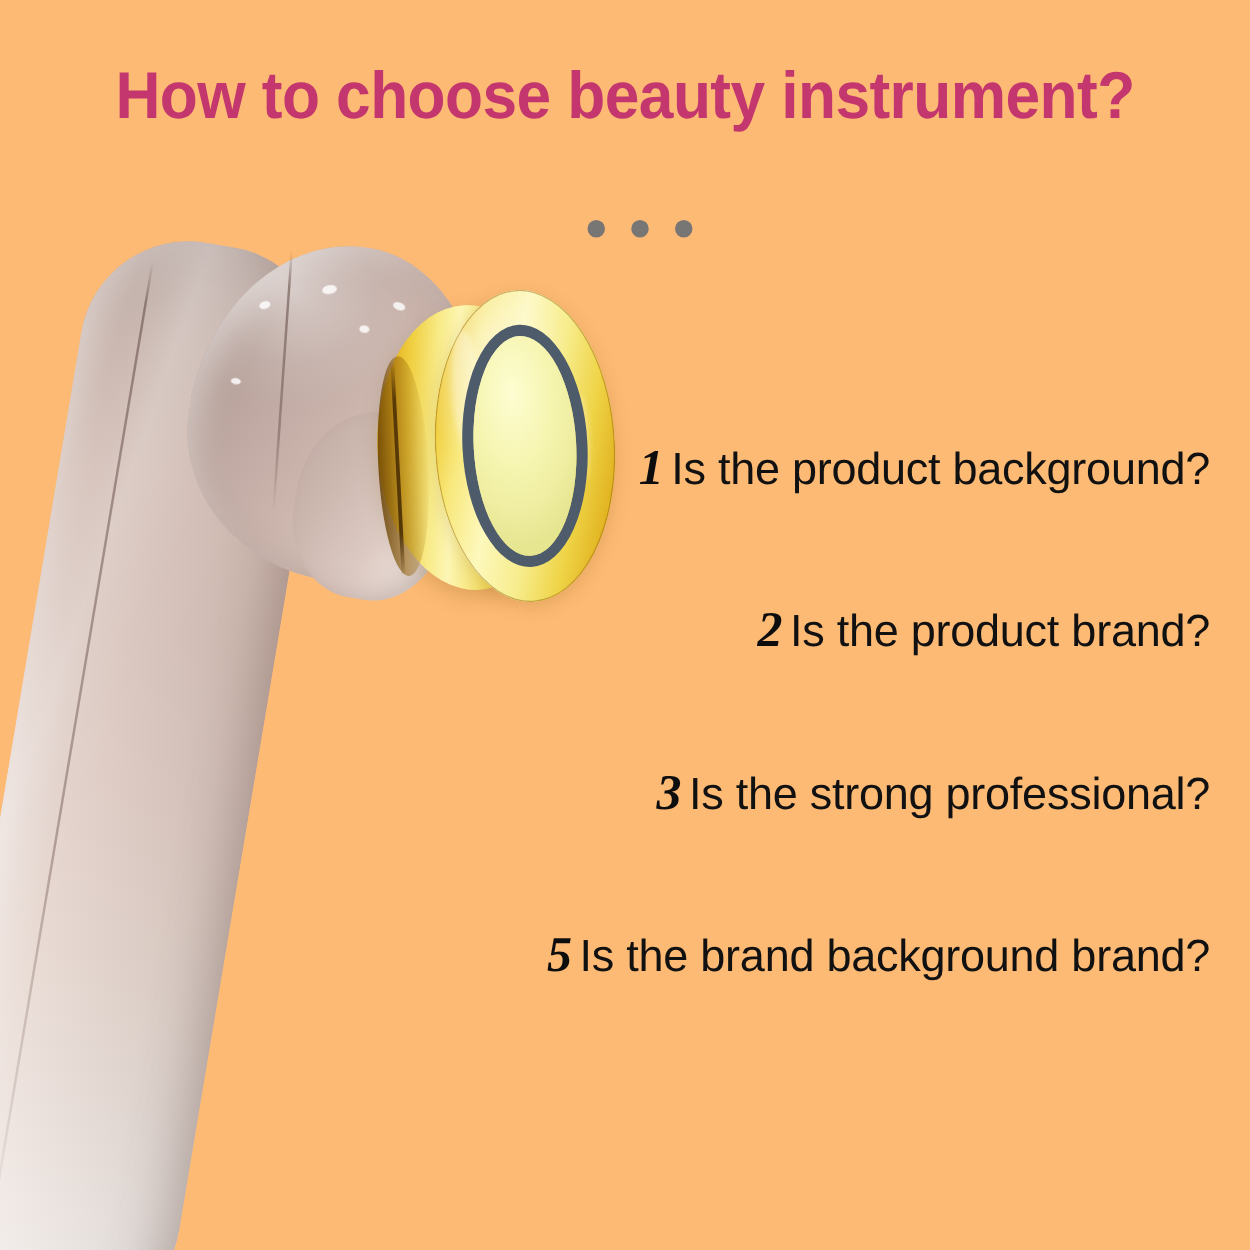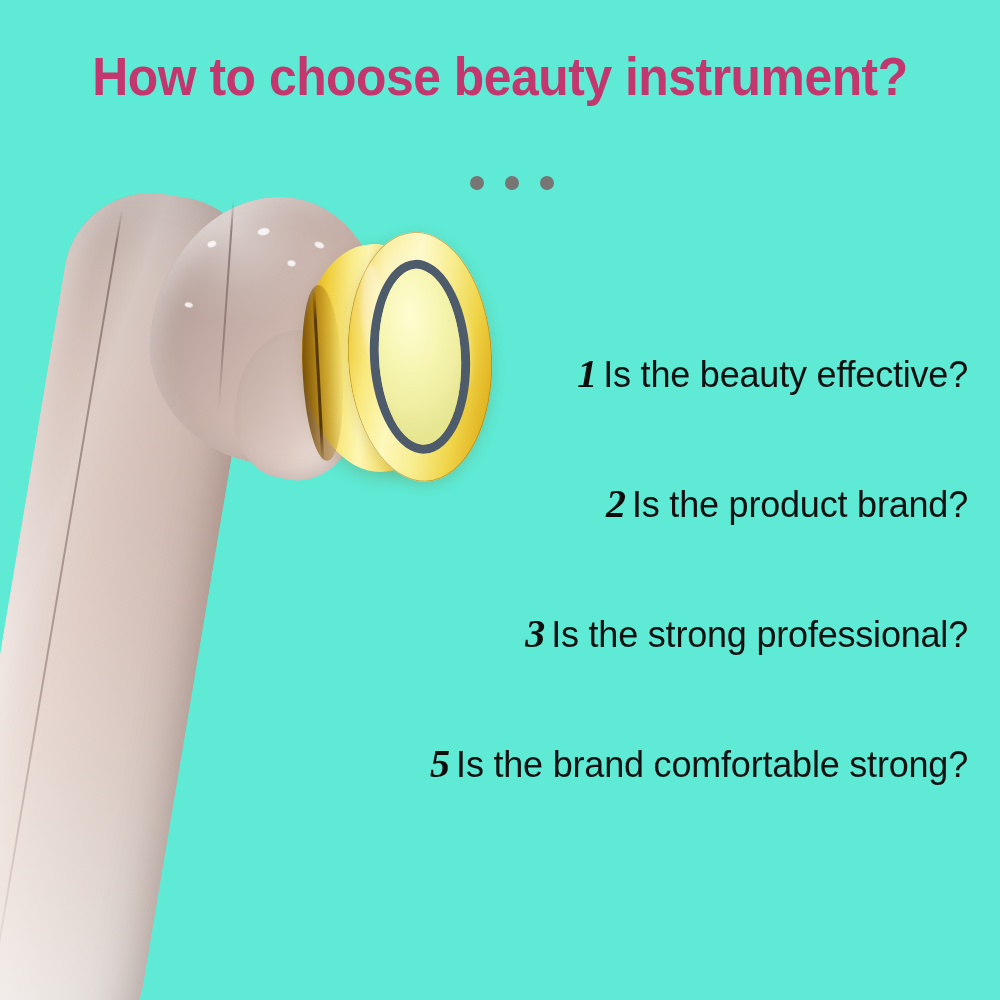--- a/index.html
+++ b/index.html
@@ -12,21 +12,21 @@
     background:#FDF4F2;
     font-family:"Liberation Sans", sans-serif;
     overflow:hidden;
     position:relative;
   }
 
   #stage {
     position:relative;
     width:1000px;
     height:1000px;
-    background:#5eead4;
+    background:#fdba74;
     overflow:hidden;
   }
 
   
   .title {
     position:absolute;
     left:0; right:0;
     top:46px;
     text-align:center;
     font-family:"Liberation Sans Narrow","Liberation Sans", sans-serif;
@@ -365,31 +365,31 @@
 
   <div class="dots">
     <span class="dot"></span>
     <span class="dot"></span>
     <span class="dot"></span>
   </div>
 
   <div class="q-list">
 
     <div class="q-item">
-      <span class="q-num">1</span><span class="q-text">Is the beauty effective?</span>
+      <span class="q-num">1</span><span class="q-text">Is the product background?</span>
     </div>
 
     <div class="q-item">
       <span class="q-num">2</span><span class="q-text">Is the product brand?</span>
     </div>
 
     <div class="q-item">
       <span class="q-num">3</span><span class="q-text">Is the strong professional?</span>
     </div>
 
 
     <div class="q-item">
-      <span class="q-num">5</span><span class="q-text">Is the brand comfortable strong?</span>
+      <span class="q-num">5</span><span class="q-text">Is the brand background brand?</span>
     </div>
 
   </div>
 
 </div>
 
 </body></html>

